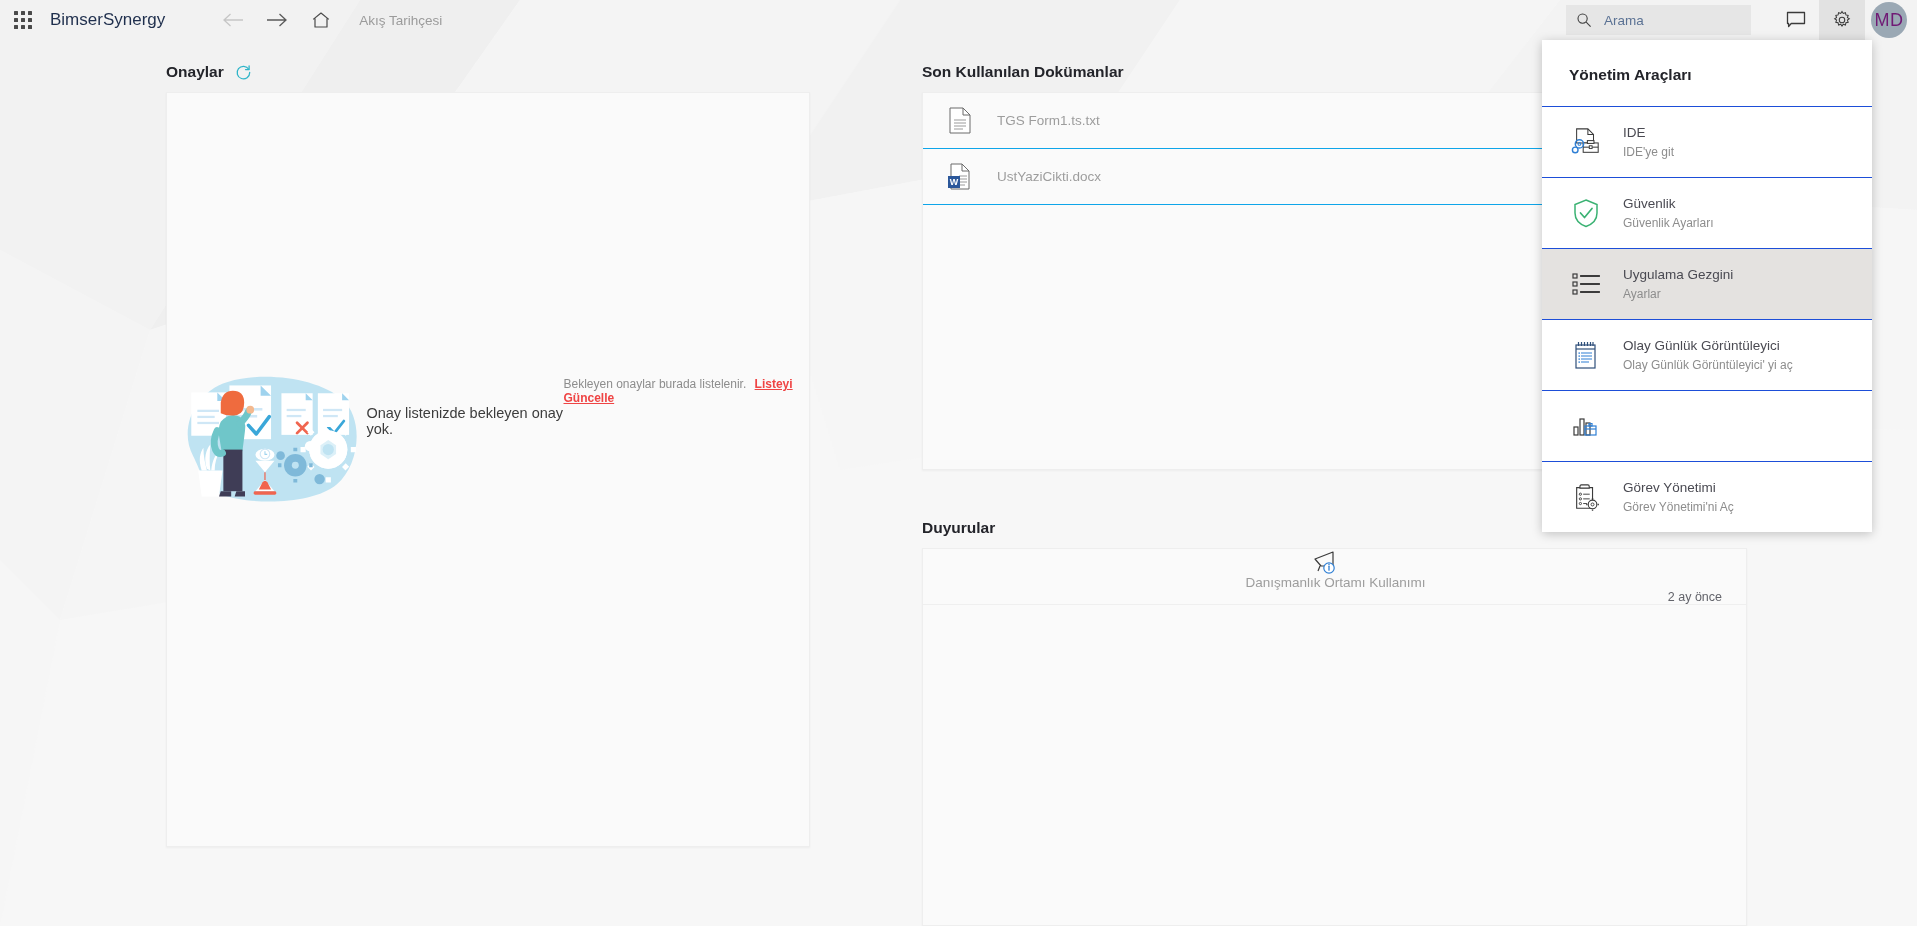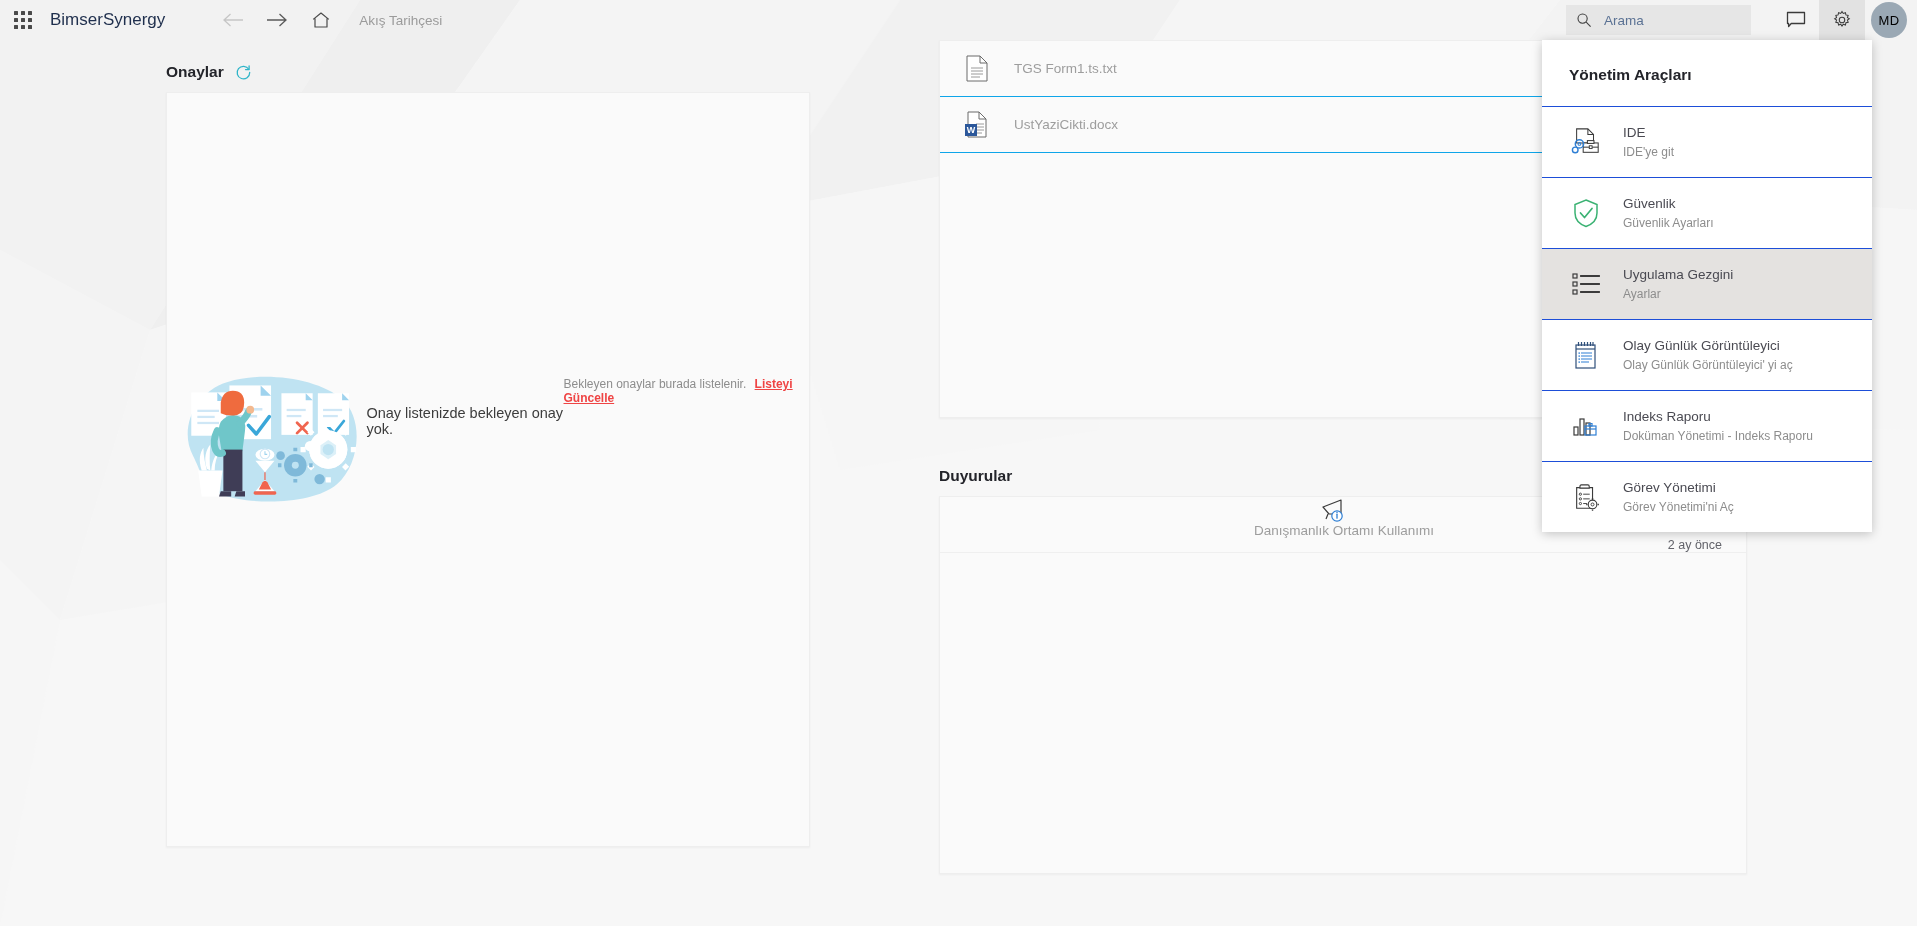--- a/index.html
+++ b/index.html
@@ -95,36 +95,35 @@
   .iconbtn {
     width: 46px; height: 40px;
     display: flex; align-items: center; justify-content: center;
     cursor: pointer;
   }
   .iconbtn.active { background: #e2e2e2; }
   .avatar {
     width: 36px; height: 36px;
     border-radius: 50%;
     background: #9aa8b4;
-    color: #000000;
-    font-size: 13px;
+    color: #701a75;
+    font-size: 18px;
     letter-spacing: .5px;
     display: flex; align-items: center; justify-content: center;
     margin: 0 10px 0 6px;
     cursor: pointer;
     flex: none;
   }
 
   
   .main {
     position: relative;
     z-index: 5;
     display: flex;
     padding: 0 0 0 0;
-    gap: 17px;
   }
   .col-left  { width: 810px; padding-left: 166px; }
   .col-right { flex: 1; padding-left: 112px; padding-right: 170px; }
 
   .section-title {
     font-size: 15.5px;
     color: #23242a;
     font-weight: 600;
     display: flex;
     align-items: center;
@@ -425,20 +424,21 @@
           <div class="empty-sub">
             <span>Bekleyen onaylar burada listelenir.</span>
             <a href="#">Listeyi Güncelle</a>
           </div>
         </div>
       </div>
     </div>
 
     <div class="col-right">
 
+      <div class="section-title">Son Kullanılan Dokümanlar</div>
 
       <div class="card docs-card">
 
         <div class="doc-row">
           <span class="docicon">
             <svg width="22" height="27" viewBox="0 0 22 27">
               <path d="M1 1 h13 l7 7 v18 h-20 z" fill="#ffffff" stroke="#6b6b6b" stroke-width="1"></path>
               <path d="M14 1 v7 h7" fill="none" stroke="#6b6b6b" stroke-width="1"></path>
               <g stroke="#9a9a9a" stroke-width="1">
                 <path d="M5 13 h12 M5 16 h12 M5 19 h12 M5 22 h9"></path>
@@ -577,24 +577,20 @@
             <rect x="8" y="6" width="4" height="16"></rect>
             <rect x="14" y="10" width="4" height="12"></rect>
           </g>
           <g fill="none" stroke="#2f7fd4" stroke-width="1.2">
             <rect x="13" y="13" width="11" height="9"></rect>
             <path d="M13 16 h11"></path>
             <path d="M17 10.5 h3 v2.5 h-3 z"></path>
           </g>
         </svg>
       </span>
-      <span class="dd-text">
-        <span class="dd-label">Indeks Raporu</span><br>
-        <span class="dd-desc">Doküman Yönetimi - Indeks Raporu</span>
-      </span>
     </div>
 
     <div class="dd-item">
       <span class="dd-icon">
         <svg width="28" height="30" viewBox="0 0 30 30">
           <path d="M5 5 h17 v22 h-17 z" fill="#ffffff" stroke="#3b3b3b" stroke-width="1.2"></path>
           <path d="M10 2 h7 q1.5 0 1.5 2 v1.5 h-10 V4 q0 -2 1.5 -2 z" fill="#ffffff" stroke="#3b3b3b" stroke-width="1.2"></path>
           <g stroke="#3b3b3b" stroke-width="1" fill="none">
             <circle cx="9" cy="12" r="1.2"></circle>
             <circle cx="9" cy="17" r="1.2"></circle>

